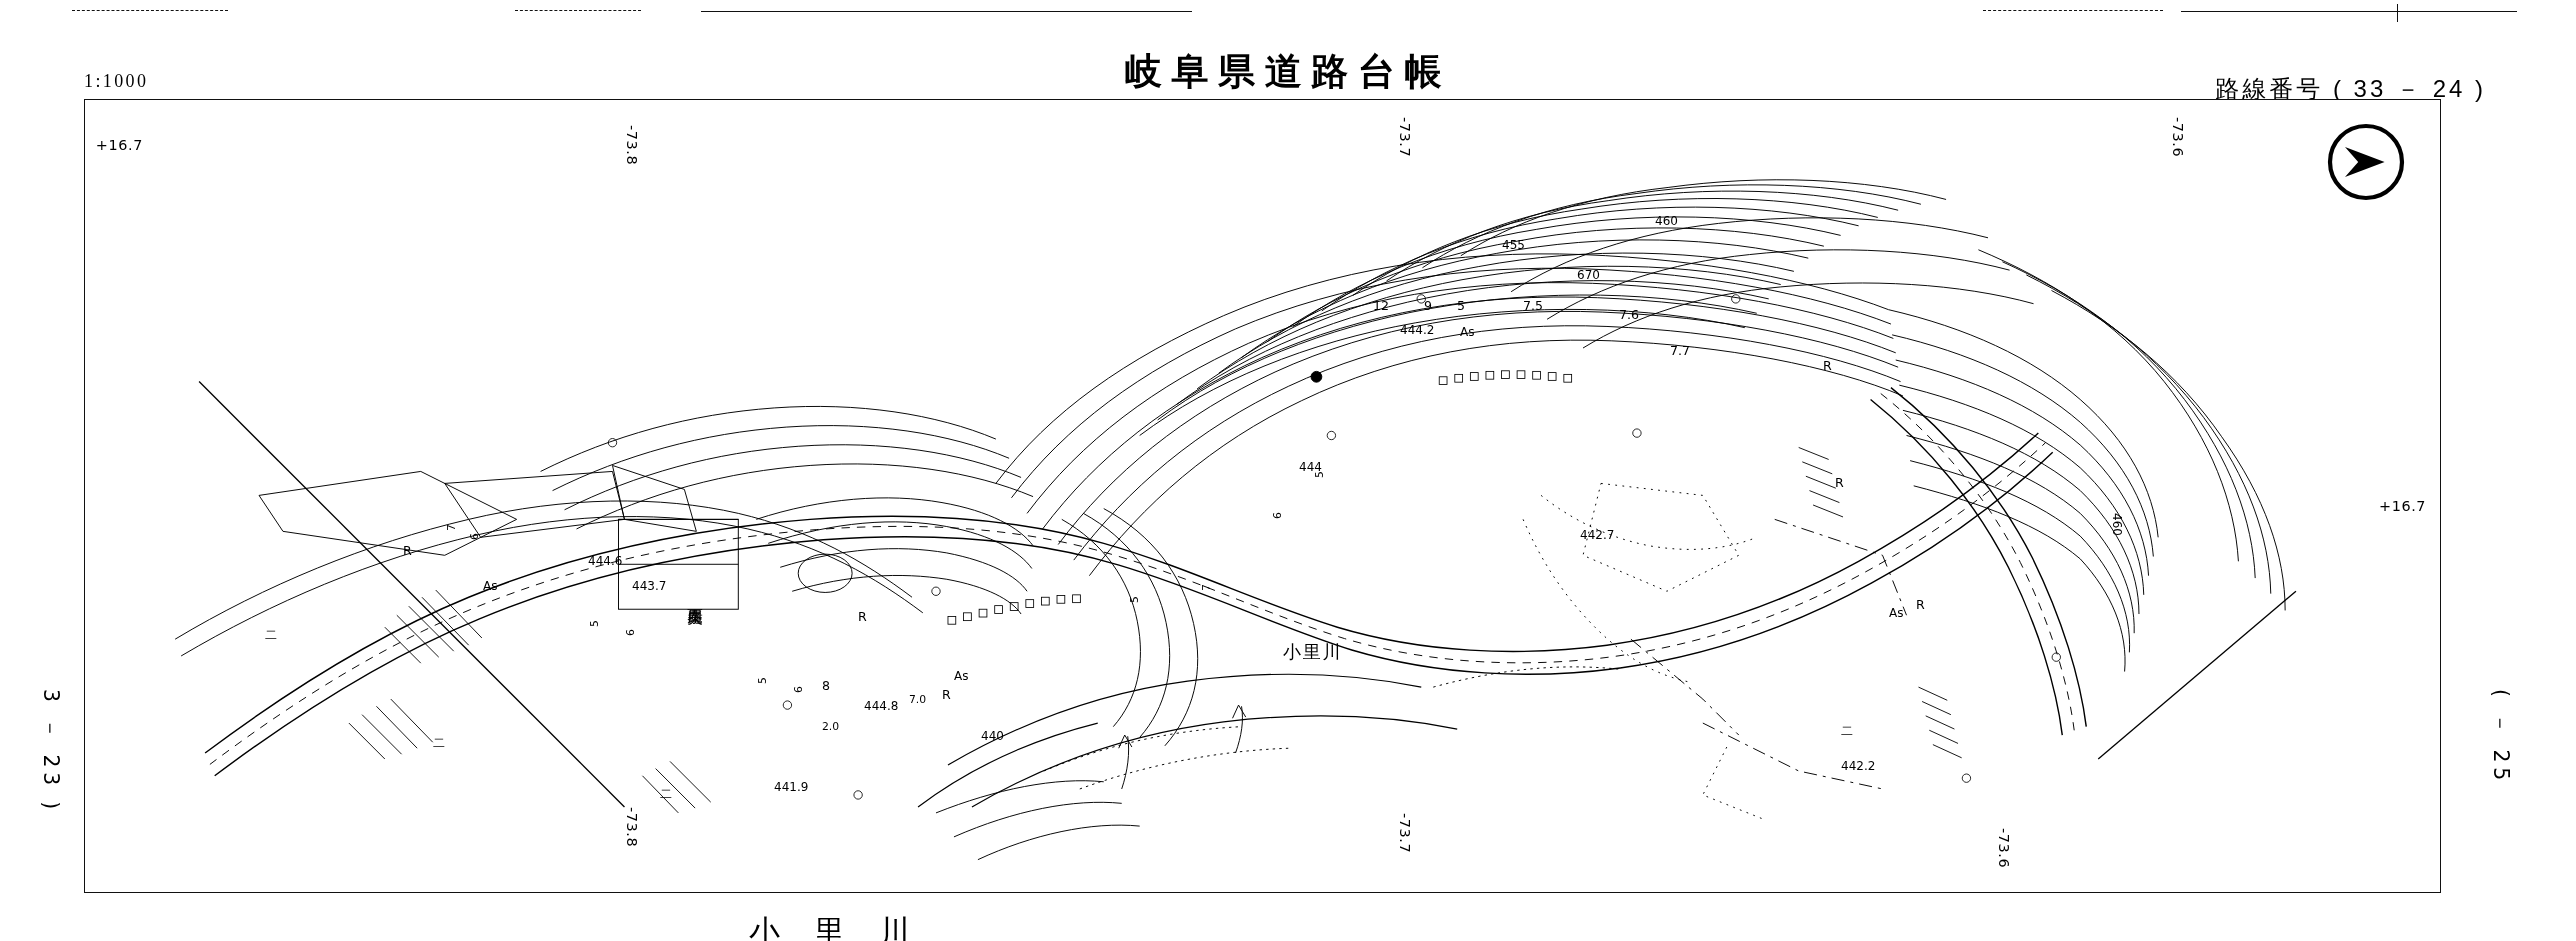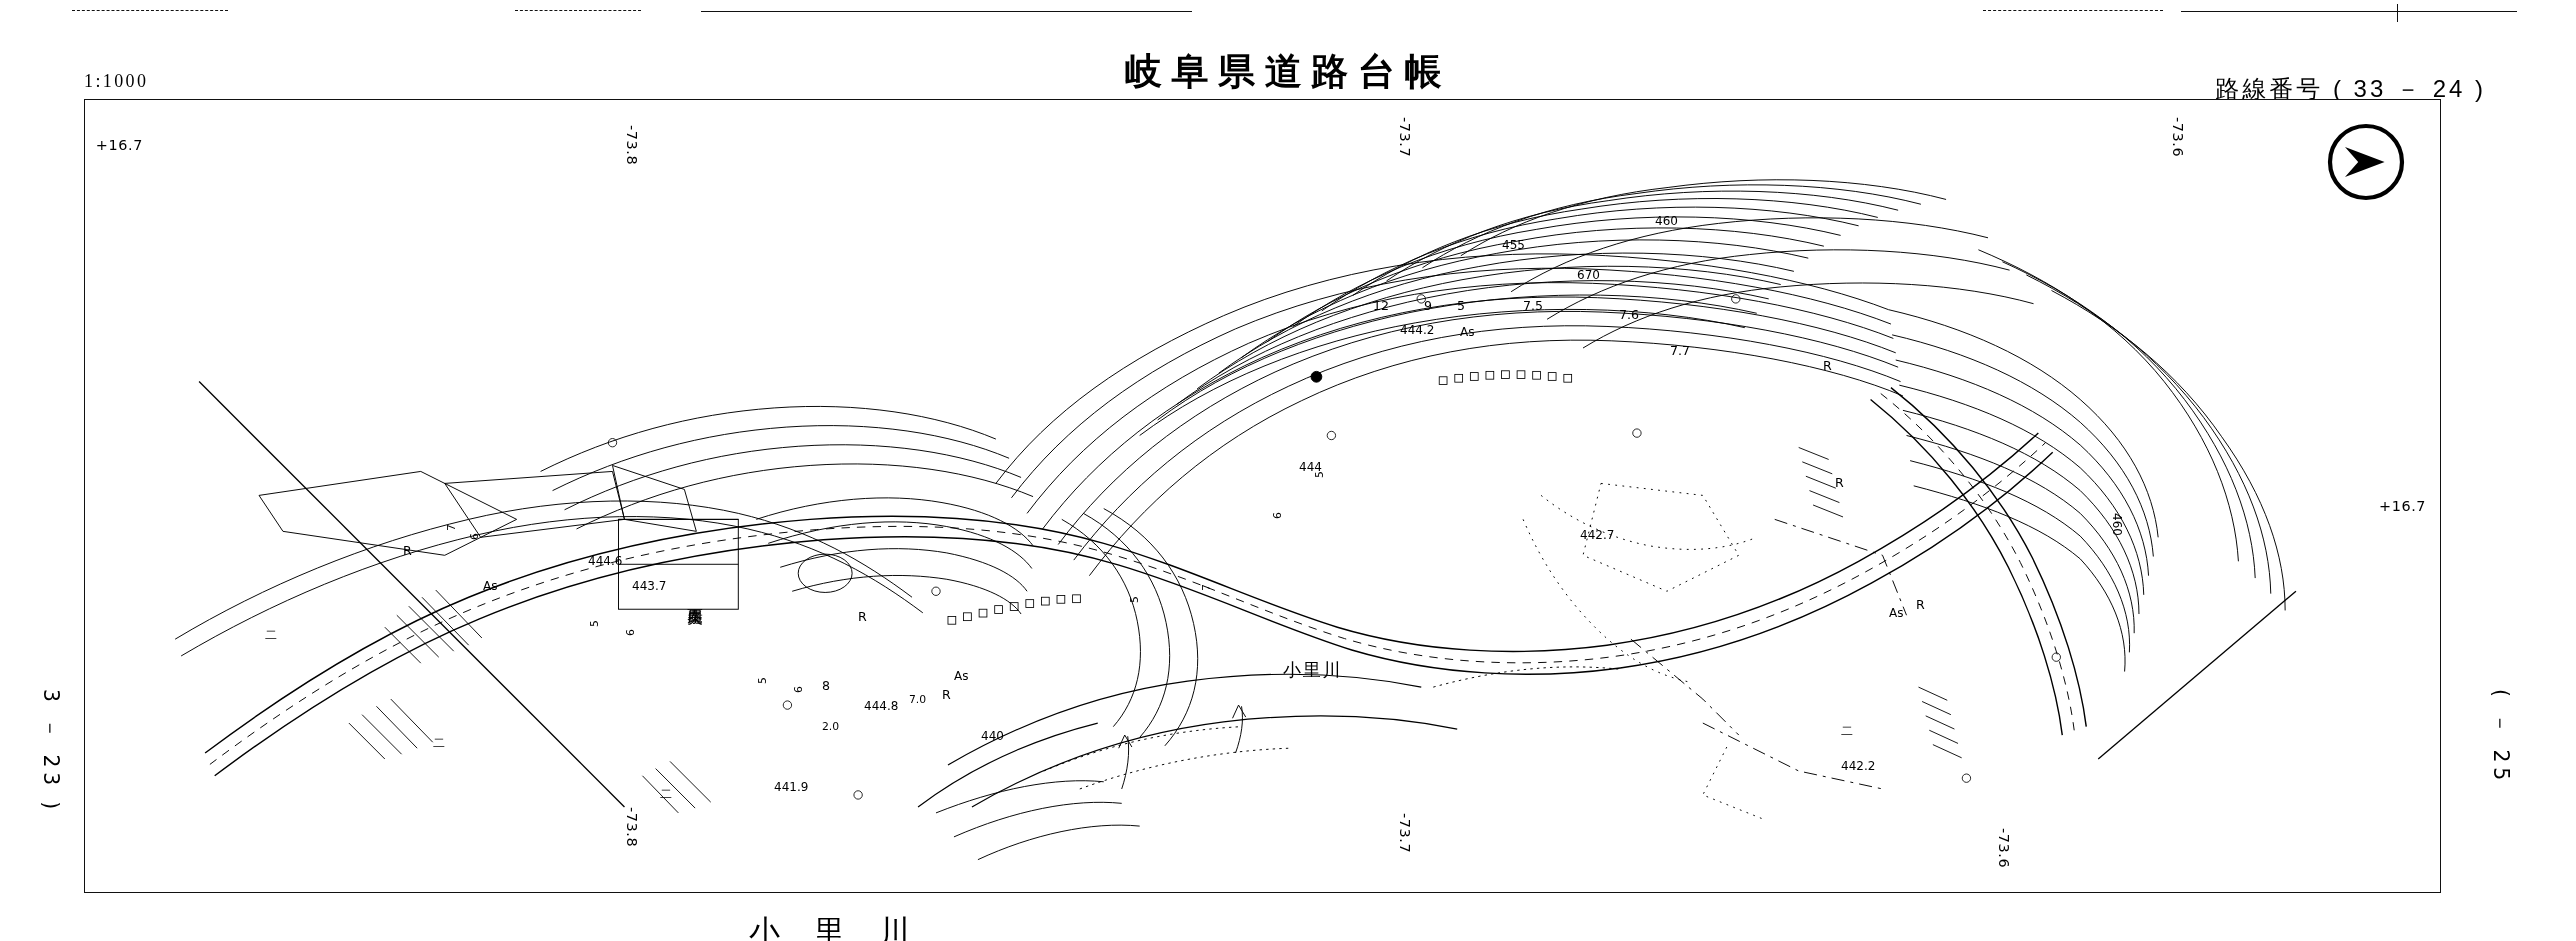--- a/index.html
+++ b/index.html
@@ -234,21 +234,21 @@
         <circle cx="1290" cy="1160" r="7"></circle>
           <circle cx="1172" cy="1010" r="7"></circle>
         <circle cx="2080" cy="560" r="7"></circle>
           <circle cx="2590" cy="556" r="7"></circle>
         <circle cx="3140" cy="1132" r="7"></circle>
           <circle cx="3290" cy="930" r="7"></circle>
       </g>
     </g>
   </svg>
 
-  <div class="mlabel big jp" style="left:1198px;top:558px;font-family:Liberation Serif, serif;">小里川</div>
+  <div class="mlabel big jp" style="left:1198px;top:540px;font-family:Liberation Serif, serif;">小里川</div>
   <div class="mlabel jp" style="left:599px;top:497px;writing-mode:vertical-rl;font-size:15.6px;">西尾泰夫</div>
 
   <div class="mlabel" style="left:398px;top:479px;">As</div>
   <div class="mlabel" style="left:869px;top:569px;">As</div>
   <div class="mlabel" style="left:1375px;top:225px;">As</div>
   <div class="mlabel" style="left:1804px;top:506px;">As</div>
 
   <div class="mlabel" style="left:503px;top:454px;">444.6</div>
   <div class="mlabel" style="left:539px;top:479px;margin-left:8px;">443.7</div>
   <div class="mlabel" style="left:779px;top:599px;">444.8</div>

